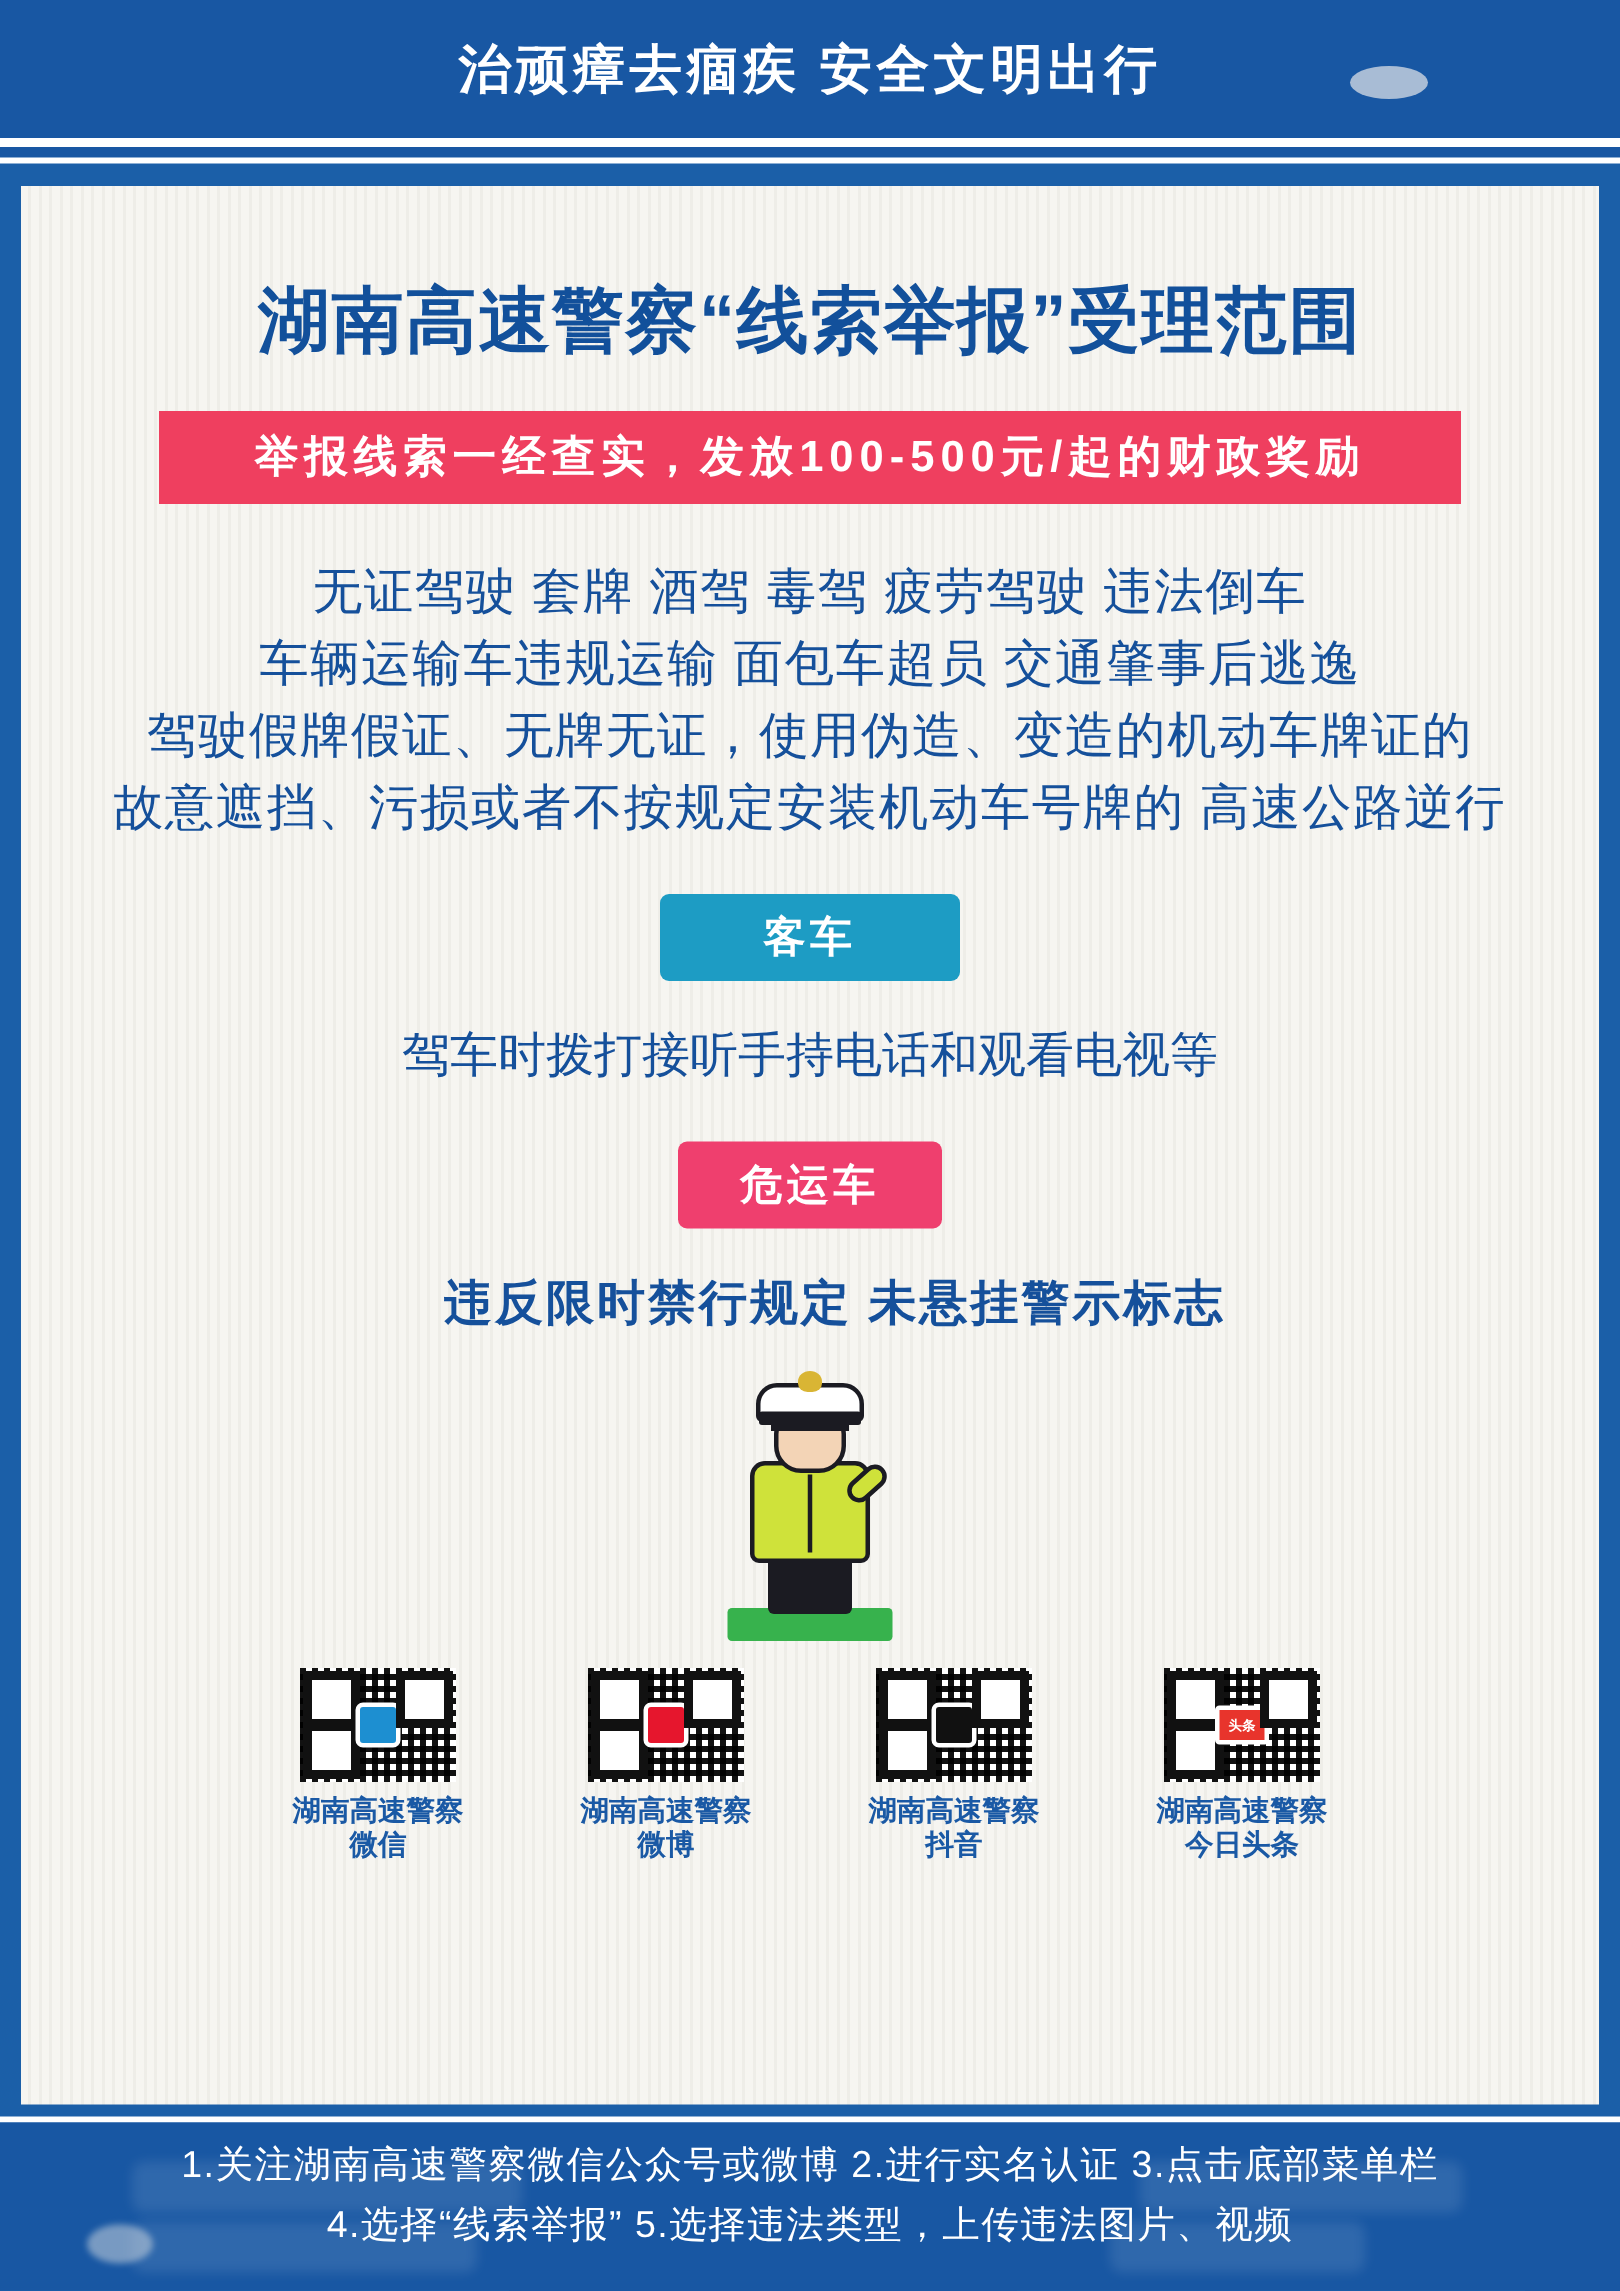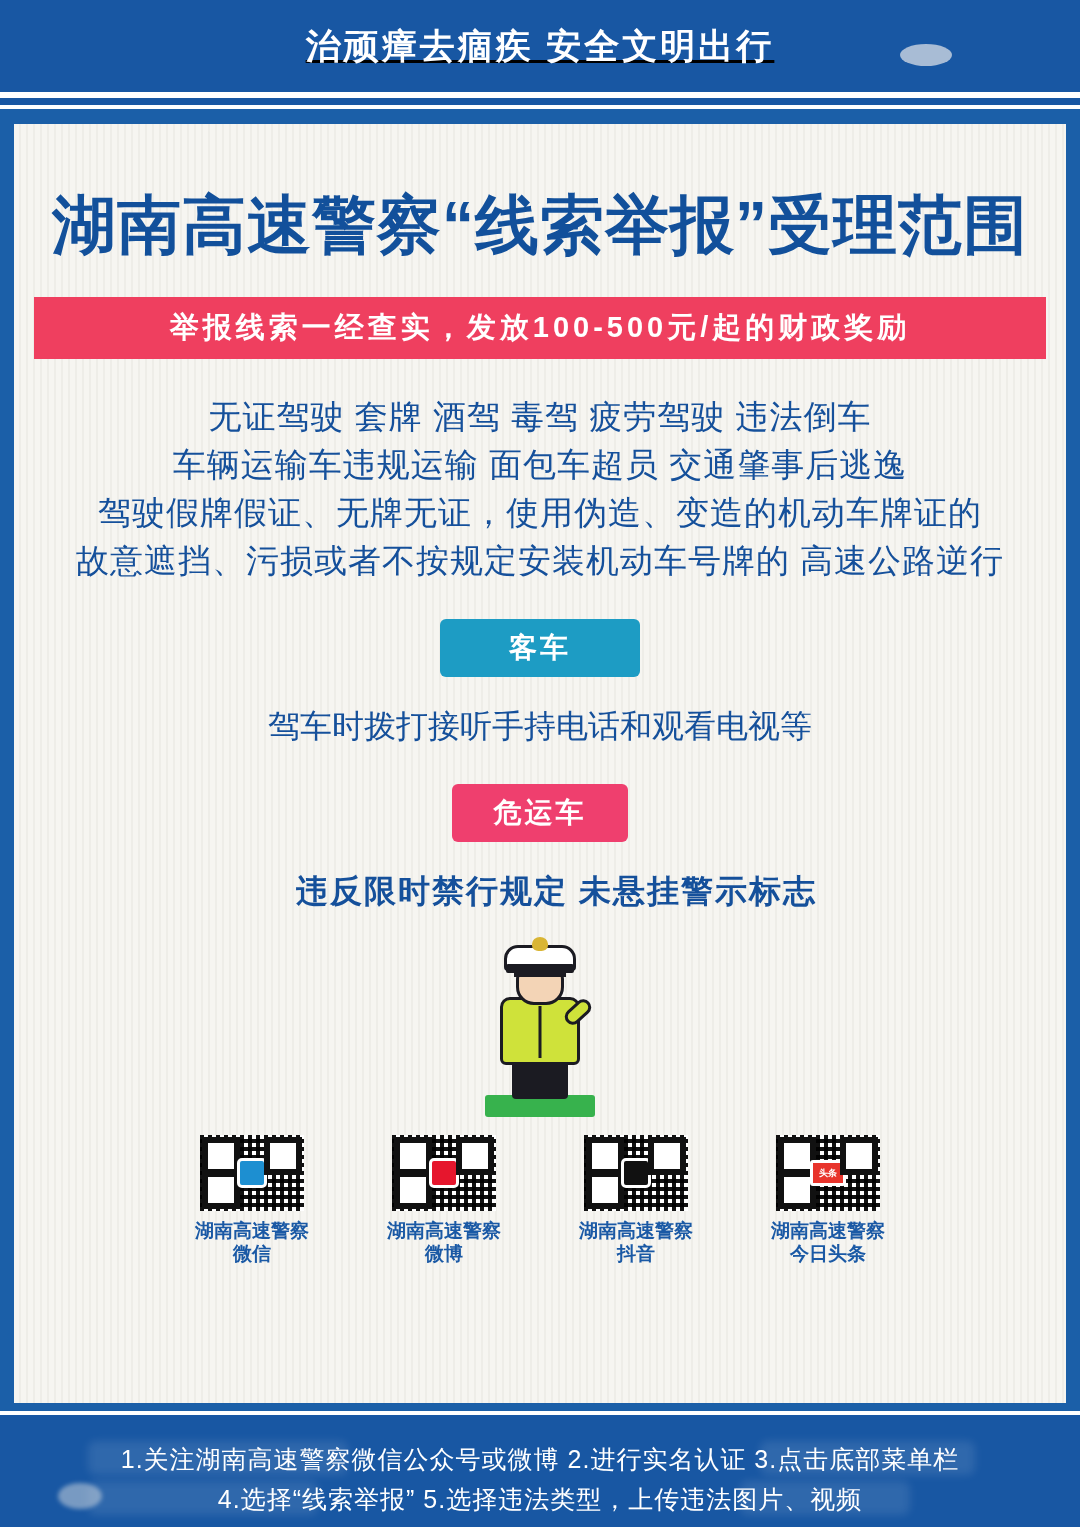--- a/index.html
+++ b/index.html
@@ -22,21 +22,20 @@
   }
 
   
   .top-banner {
     position: relative;
     height: 92px;
     background: #1857a3;
     display: flex;
     align-items: center;
     justify-content: center;
-    text-decoration: underline;
   }
   .top-banner-text {
     color: #ffffff;
     font-size: 35px;
     font-weight: bold;
     letter-spacing: 3px;
   }
   .top-blob {
     position: absolute;
     right: 128px;
@@ -73,29 +72,29 @@
         #f6f5f1 0px, #f6f5f1 5px,
         #eeede8 5px, #eeede8 7px);
     box-sizing: border-box;
     overflow: hidden;
   }
 
   .headline {
     text-align: center;
     margin-top: 58px;
     color: #12509b;
-    font-size: 64px;
+    font-size: 48px;
     font-weight: bold;
     letter-spacing: 1px;
     white-space: nowrap;
   }
 
   .reward-bar {
     margin: 28px auto 0 auto;
-    width: 1012px;
+    width: 868px;
     height: 62px;
     background: #ef3f5f;
     display: flex;
     align-items: center;
     justify-content: center;
   }
   .reward-bar-text {
     color: #ffffff;
     font-size: 29px;
     font-weight: bold;
@@ -348,21 +347,21 @@
     position: absolute;
     left: 0;
     right: 0;
     bottom: 0;
     height: 112px;
     background: #1857a3;
     color: #ffffff;
   }
   .steps {
     text-align: center;
-    padding-top: 24px;
+    padding-top: 8px;
   }
   .steps-line {
     font-size: 25px;
     line-height: 40px;
     letter-spacing: 1px;
     white-space: nowrap;
   }
   .blur-patch {
     position: absolute;
     background: rgba(255,255,255,0.10);

